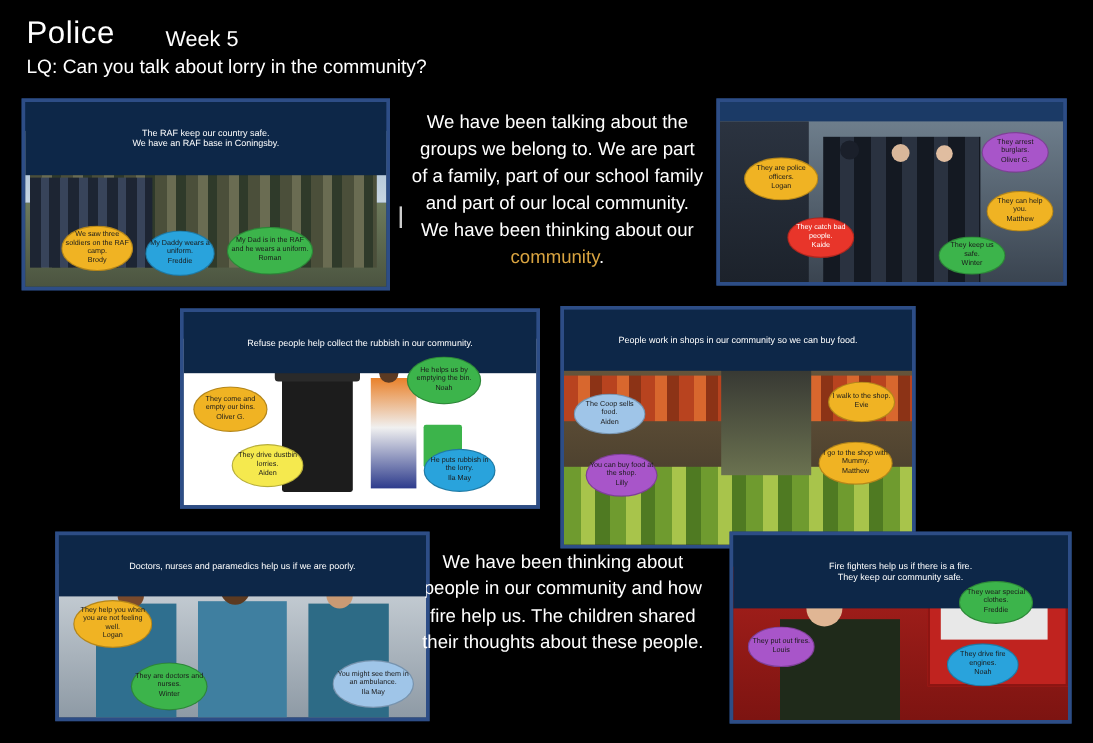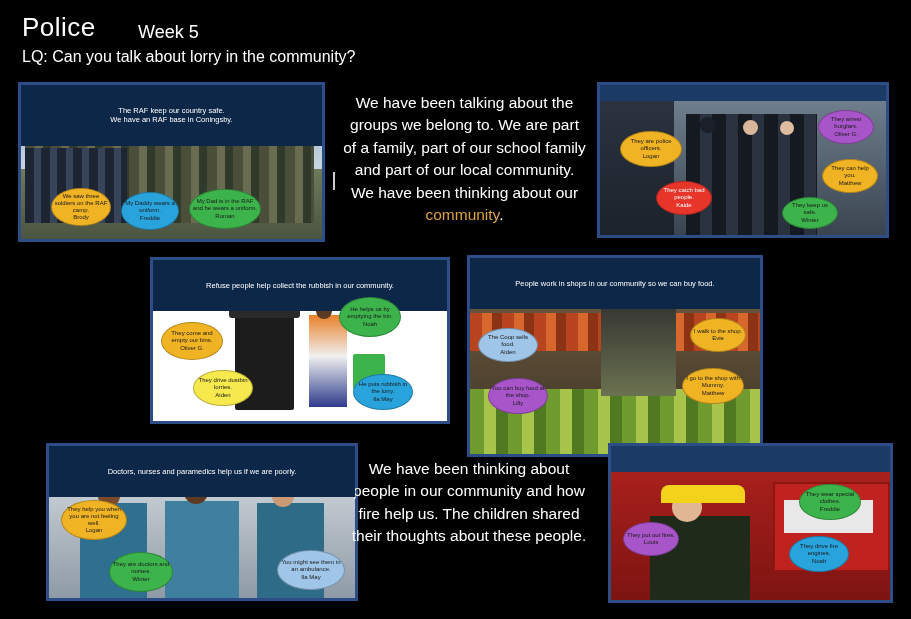--- a/index.html
+++ b/index.html
@@ -225,20 +225,22 @@
 
 <div class="card" style="left:608px; top:443px; width:285px; height:160px;">
   <div class="photo" style="top:26px;">
     <div class="rect" style="left:0;top:0;width:100%;height:100%;background:linear-gradient(180deg,#a8201c,#7d1411);"></div>
     <div class="rect" style="left:58%;top:8%;width:42%;height:70%;background:#c0231f;border:2px solid #8d1512;"></div>
     <div class="rect" style="left:62%;top:22%;width:32%;height:26%;background:#e8e8e8;"></div>
     <div class="rect" style="left:14%;top:34%;width:36%;height:66%;background:#1f2a1a;"></div>
     <div class="circle" style="left:22%;top:16%;width:30px;height:30px;background:#e0b694;"></div>
     <div class="rect" style="left:18%;top:10%;width:30%;height:14%;background:#f2d21a;border-radius:8px 8px 0 0;"></div>
   </div>
+  <div class="caption" style="background:#0d2748; white-space:pre-line;">Fire fighters help us if there is a fire.
+They keep our community safe.</div>
 
   <div class="bubble" style="left:188px; top:38px; width:62px; height:36px; background:#3cb44b; white-space:pre-line;">They wear special clothes.
 Freddie</div>
   <div class="bubble" style="left:12px; top:76px; width:56px; height:34px; background:#a855c9; white-space:pre-line;">They put out fires.
 Louis</div>
   <div class="bubble" style="left:178px; top:90px; width:60px; height:36px; background:#29a3dc; white-space:pre-line;">They drive fire engines.
 Noah</div>
 </div>
 
 </body></html>

